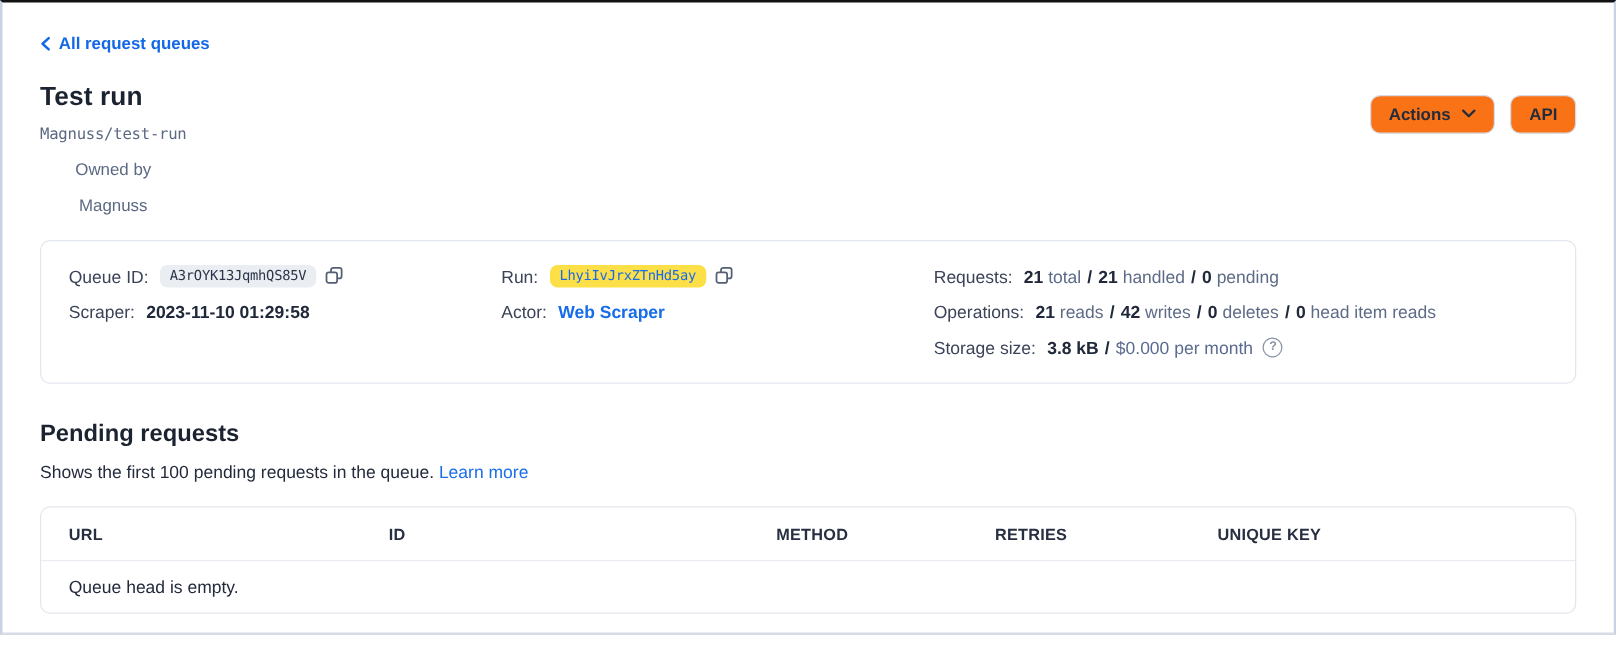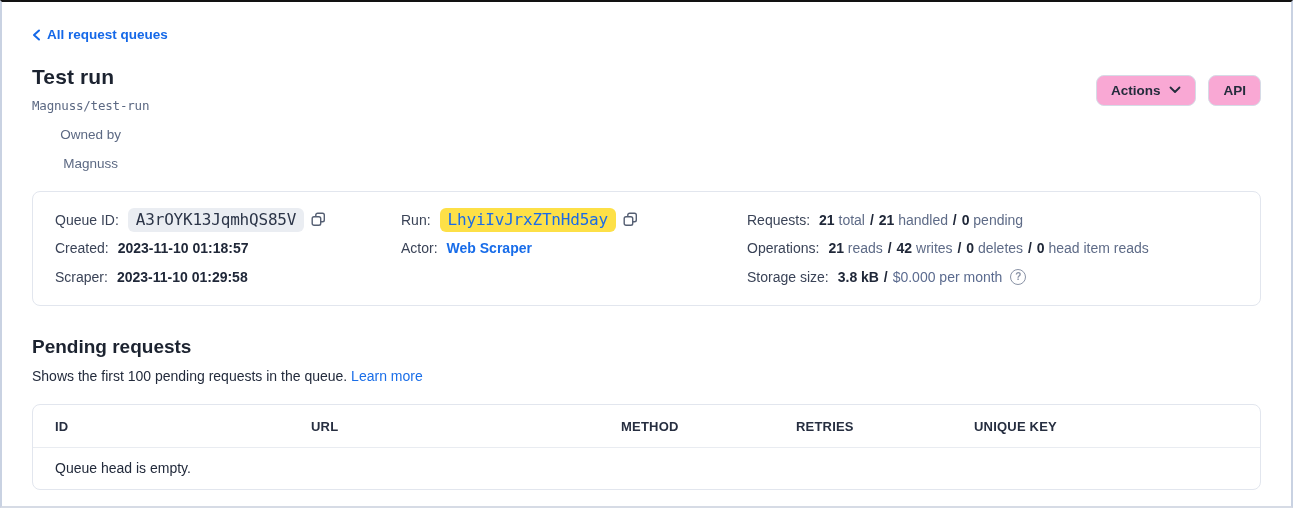--- a/index.html
+++ b/index.html
@@ -37,42 +37,42 @@
   }
   .subtitle-row {
     margin-top: 9px; display: flex; align-items: center; gap: 14px;
     color: #5c6983; font-size: 13.5px; flex-direction: column;
   }
   .mono-path { font-family: "DejaVu Sans Mono", monospace; font-size: 12.5px; letter-spacing: -0.2px; }
   .owner-name { color: #5c6983; }
 
   .header-buttons { display: flex; gap: 12px; margin-top: 10px; }
   .btn {
-    background: #f9a8d4; border: 1px solid #d6dbe6; border-radius: 8px;
+    background: #f97316; border: 1px solid #d6dbe6; border-radius: 8px;
     padding: 7px 14px; font-size: 13.5px; font-weight: 600; color: #242c3c;
     display: inline-flex; align-items: center; gap: 9px; cursor: pointer;
     font-family: "Liberation Sans", sans-serif;
   }
   .btn svg { display: block; }
 
   
   .details-card {
     margin-top: 20px;
     border: 1px solid #e2e6ee; border-radius: 8px;
     padding: 18px 22px 10px 22px;
     display: grid; grid-template-columns: 346px 346px 1fr;
   }
   .detail-row {
     display: flex; align-items: center;
     height: 20px; margin-bottom: 8.5px;
     font-size: 14px; white-space: nowrap;
   }
   .detail-label { color: #3a4357; margin-right: 9px; }
   .pill {
-    font-family: "DejaVu Sans Mono", monospace; font-size: 16px;
+    font-family: "DejaVu Sans Mono", monospace; font-size: 11px;
     background: #eaedf2; color: #2c3548;
     padding: 2.5px 8px; border-radius: 6px; letter-spacing: -0.2px;
   }
   .pill.blue { background: #fde047; color: #1a6be8; }
   .copy-btn {
     margin-left: 7px; display: inline-flex; cursor: pointer;
     background: none; border: none; padding: 0;
   }
   .bold-value { font-weight: 700; color: #202839; }
   .actor-link { font-weight: 700; color: #176ce9; cursor: pointer; text-decoration: none; }
@@ -169,24 +169,20 @@
         <span class="detail-label">Queue ID:</span>
         <span class="pill">A3rOYK13JqmhQS85V</span>
         <button class="copy-btn">
           <svg width="15" height="15" viewBox="0 0 15 15">
               <rect x="4.8" y="1.2" width="8.5" height="8.5" rx="1.8" fill="none" stroke="#555f73" stroke-width="1.4"></rect>
               <rect x="1.2" y="4.8" width="8.5" height="8.5" rx="1.8" fill="#ffffff" stroke="#555f73" stroke-width="1.4"></rect>
             </svg>
         </button>
       </div>
       <div class="detail-row">
-        <span class="detail-label">Created:</span>
-        <span class="bold-value">2023-11-10 01:18:57</span>
-      </div>
-      <div class="detail-row">
         <span class="detail-label">Scraper:</span>
         <span class="bold-value">2023-11-10 01:29:58</span>
       </div>
     </div>
 
     <div>
       <div class="detail-row">
         <span class="detail-label">Run:</span>
         <span class="pill blue">LhyiIvJrxZTnHd5ay</span>
         <button class="copy-btn">
@@ -222,22 +218,22 @@
   
   <div class="section-title">Pending requests</div>
   <div class="section-desc">
     <span>Shows the first 100 pending requests in the queue.</span>
     <a class="link">Learn more</a>
   </div>
 
   
   <div class="table">
     <div class="table-header">
+      <div class="th">URL</div>
       <div class="th">ID</div>
-      <div class="th">URL</div>
       <div class="th">METHOD</div>
       <div class="th">RETRIES</div>
       <div class="th">UNIQUE KEY</div>
     </div>
     <div class="table-empty">Queue head is empty.</div>
   </div>
 
   
   <div class="footer-row">
     <button class="btn small">

